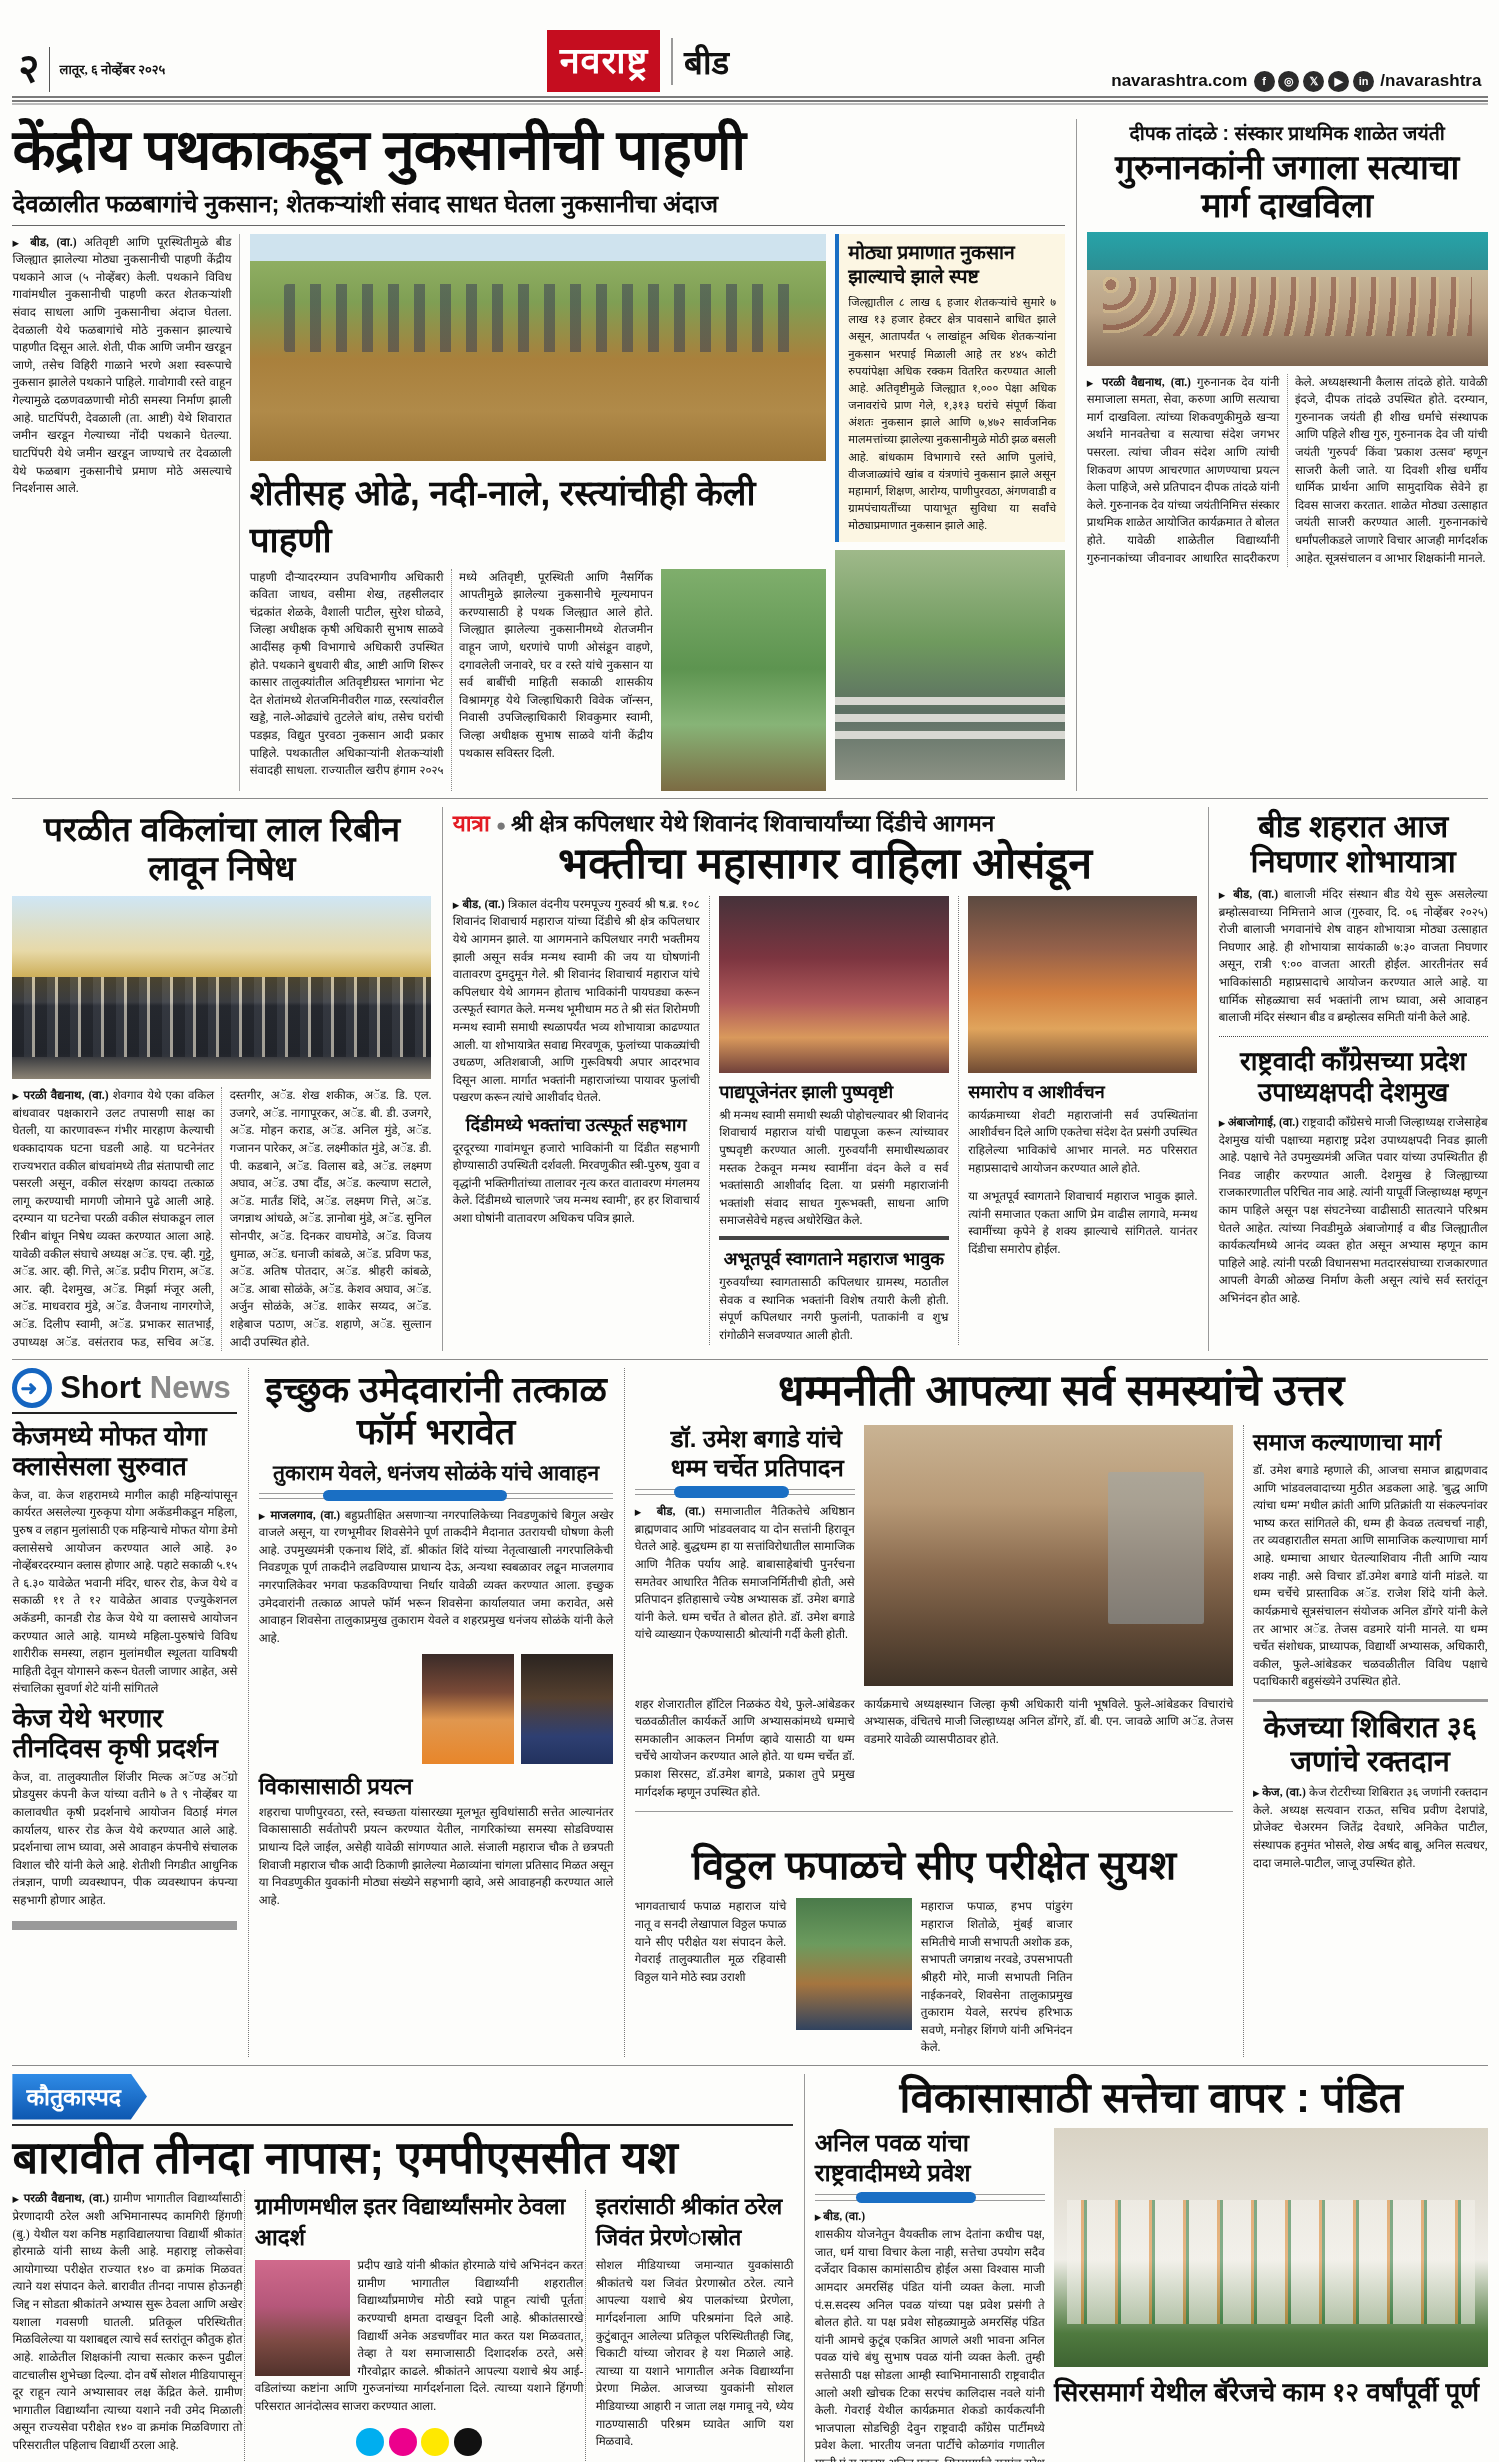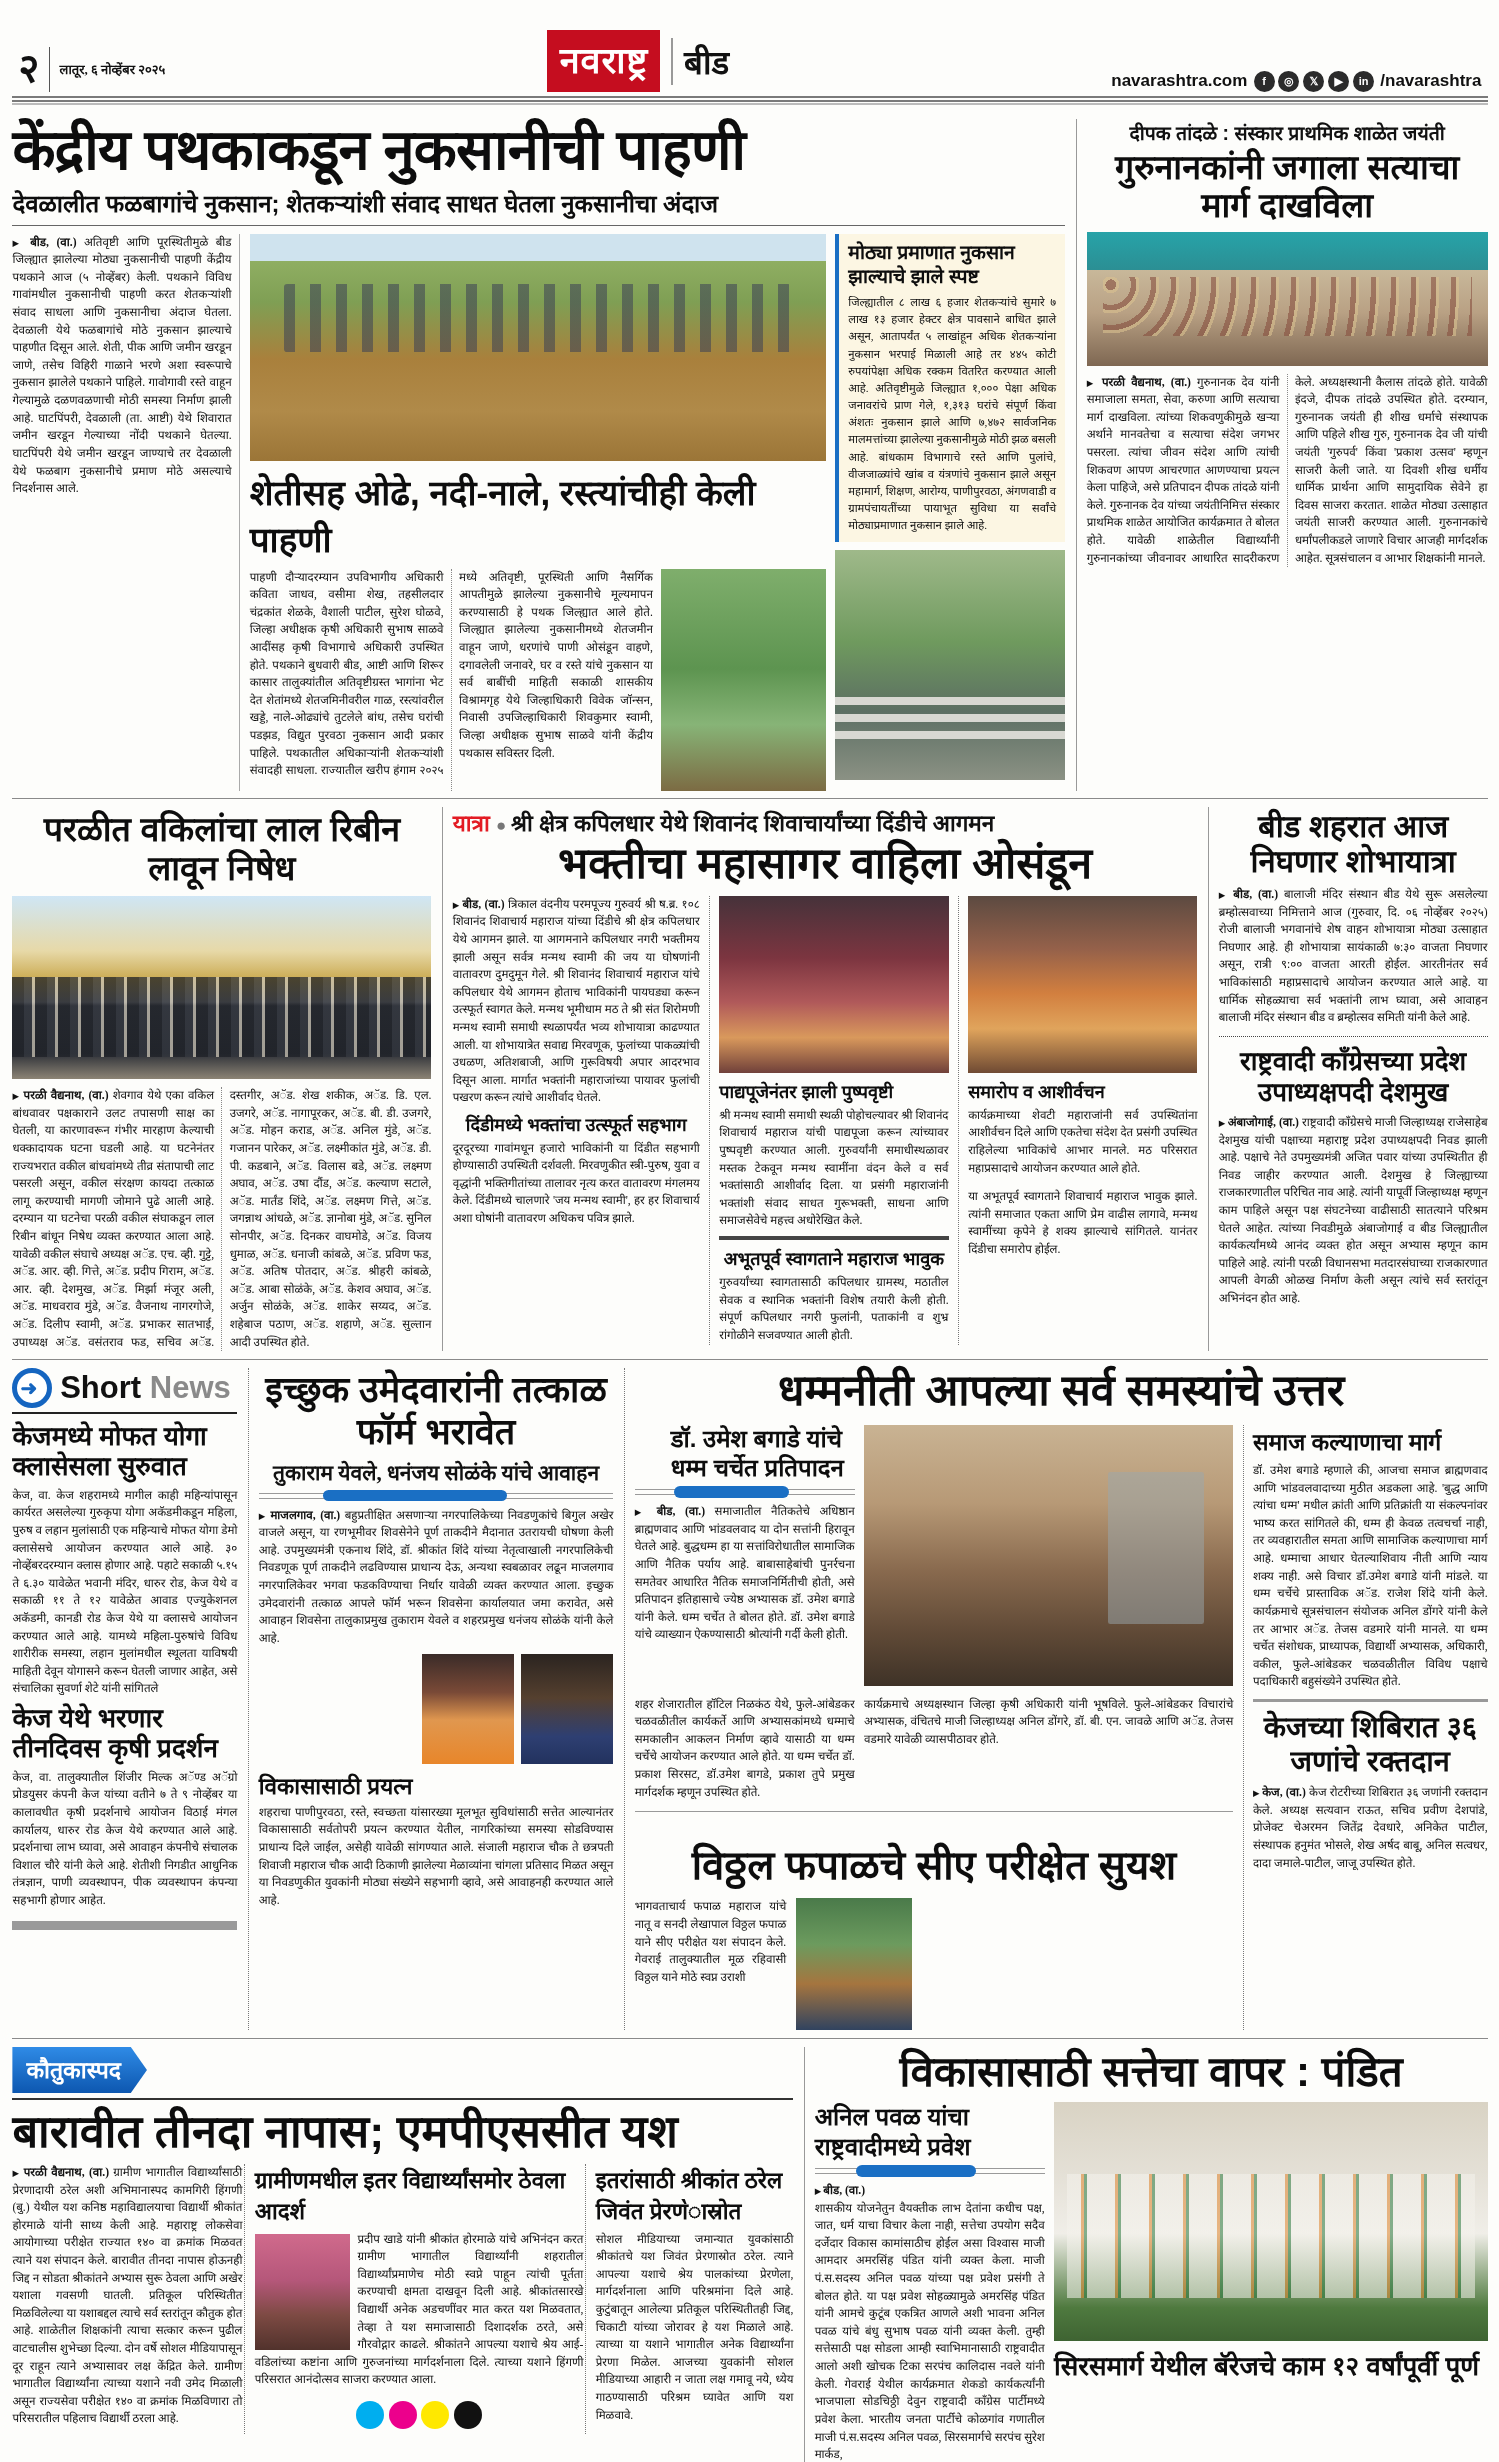--- a/index.html
+++ b/index.html
@@ -329,20 +329,21 @@
           <span>केज रोटरीच्या शिबिरात ३६ जणांनी रक्तदान केले. अध्यक्ष सत्यवान राऊत, सचिव प्रवीण देशपांडे, प्रोजेक्ट चेअरमन जितेंद्र देवधारे, अनिकेत पाटील, संस्थापक हनुमंत भोसले, शेख अर्षद बाबू, अनिल सत्वधर, दादा जमाले-पाटील, जाजू उपस्थित होते.</span>
         </div>
       </div>
       <div class="dh-c2 body-txt">शहर शेजारातील हॉटिल निळकंठ येथे, फुले-आंबेडकर चळवळीतील कार्यकर्ते आणि अभ्यासकांमध्ये धम्माचे समकालीन आकलन निर्माण व्हावे यासाठी या धम्म चर्चेचे आयोजन करण्यात आले होते. या धम्म चर्चेत डॉ. प्रकाश सिरसट, डॉ.उमेश बागडे, प्रकाश तुपे प्रमुख मार्गदर्शक म्हणून उपस्थित होते.</div>
       <div class="dh-c3 body-txt">कार्यक्रमाचे अध्यक्षस्थान जिल्हा कृषी अधिकारी यांनी भूषविले. फुले-आंबेडकर विचारांचे अभ्यासक, वंचितचे माजी जिल्हाध्यक्ष अनिल डोंगरे, डॉ. बी. एन. जावळे आणि अॅड. तेजस वडमारे यावेळी व्यासपीठावर होते.</div>
       <div class="vith">
         <h2 class="vith-h">विठ्ठल फपाळचे सीए परीक्षेत सुयश</h2>
         <div class="vith-grid">
           <div class="body-txt">भागवताचार्य फपाळ महाराज यांचे नातू व सनदी लेखापाल विठ्ठल फपाळ याने सीए परीक्षेत यश संपादन केले. गेवराई तालुक्यातील मूळ रहिवासी विठ्ठल याने मोठे स्वप्न उराशी</div>
           <div class="ph ph-ca"></div>
+          <div class="body-txt">महाराज फपाळ, हभप पांडुरंग महाराज शितोळे, मुंबई बाजार समितीचे माजी सभापती अशोक डक, सभापती जगन्नाथ नरवडे, उपसभापती श्रीहरी मोरे, माजी सभापती नितिन नाईकनवरे, शिवसेना तालुकाप्रमुख तुकाराम येवले, सरपंच हरिभाऊ सवणे, मनोहर शिंगणे यांनी अभिनंदन केले.</div>
         </div>
       </div>
     </div>
   </div>
 
   <div class="sec secD">
     <div>
       <div class="ribbon-row">
         <div class="ribbon">कौतुकास्पद</div>
       </div>

